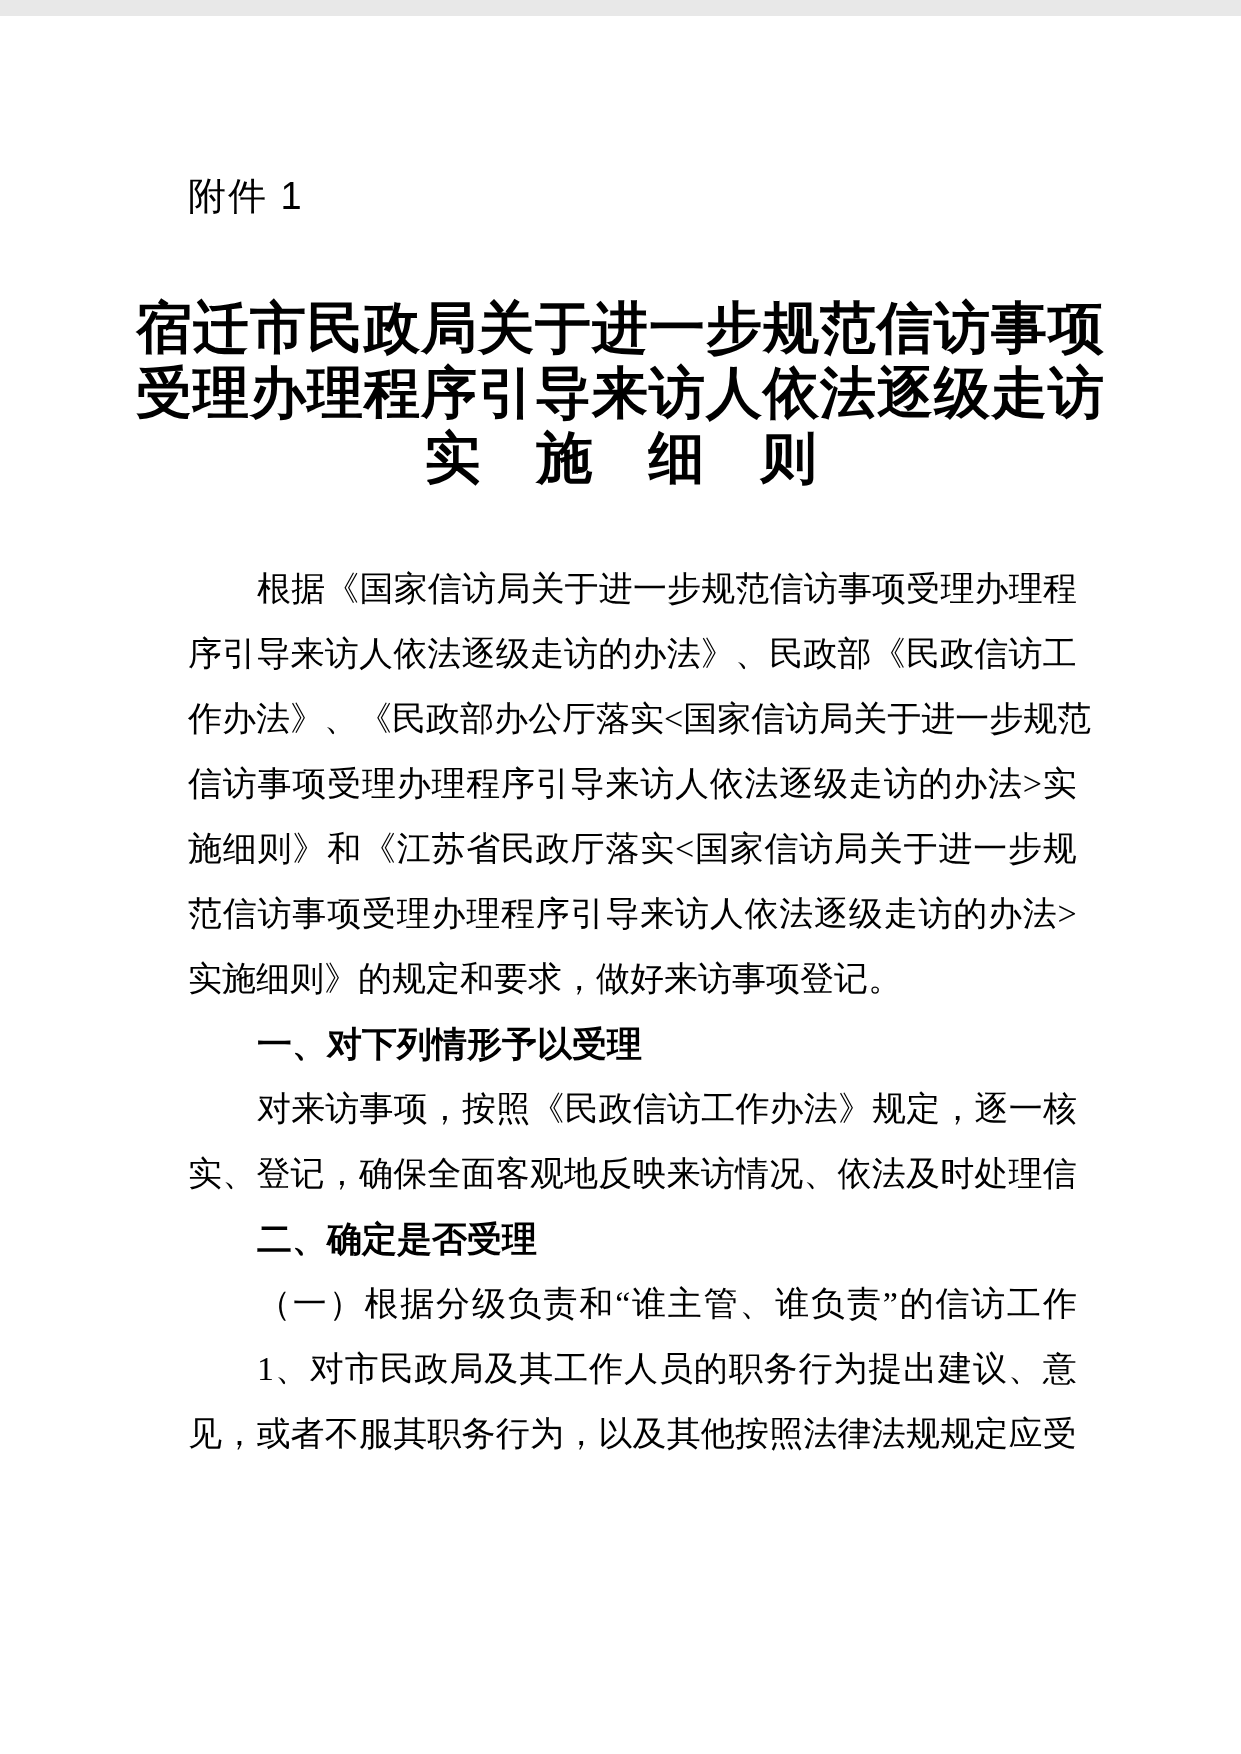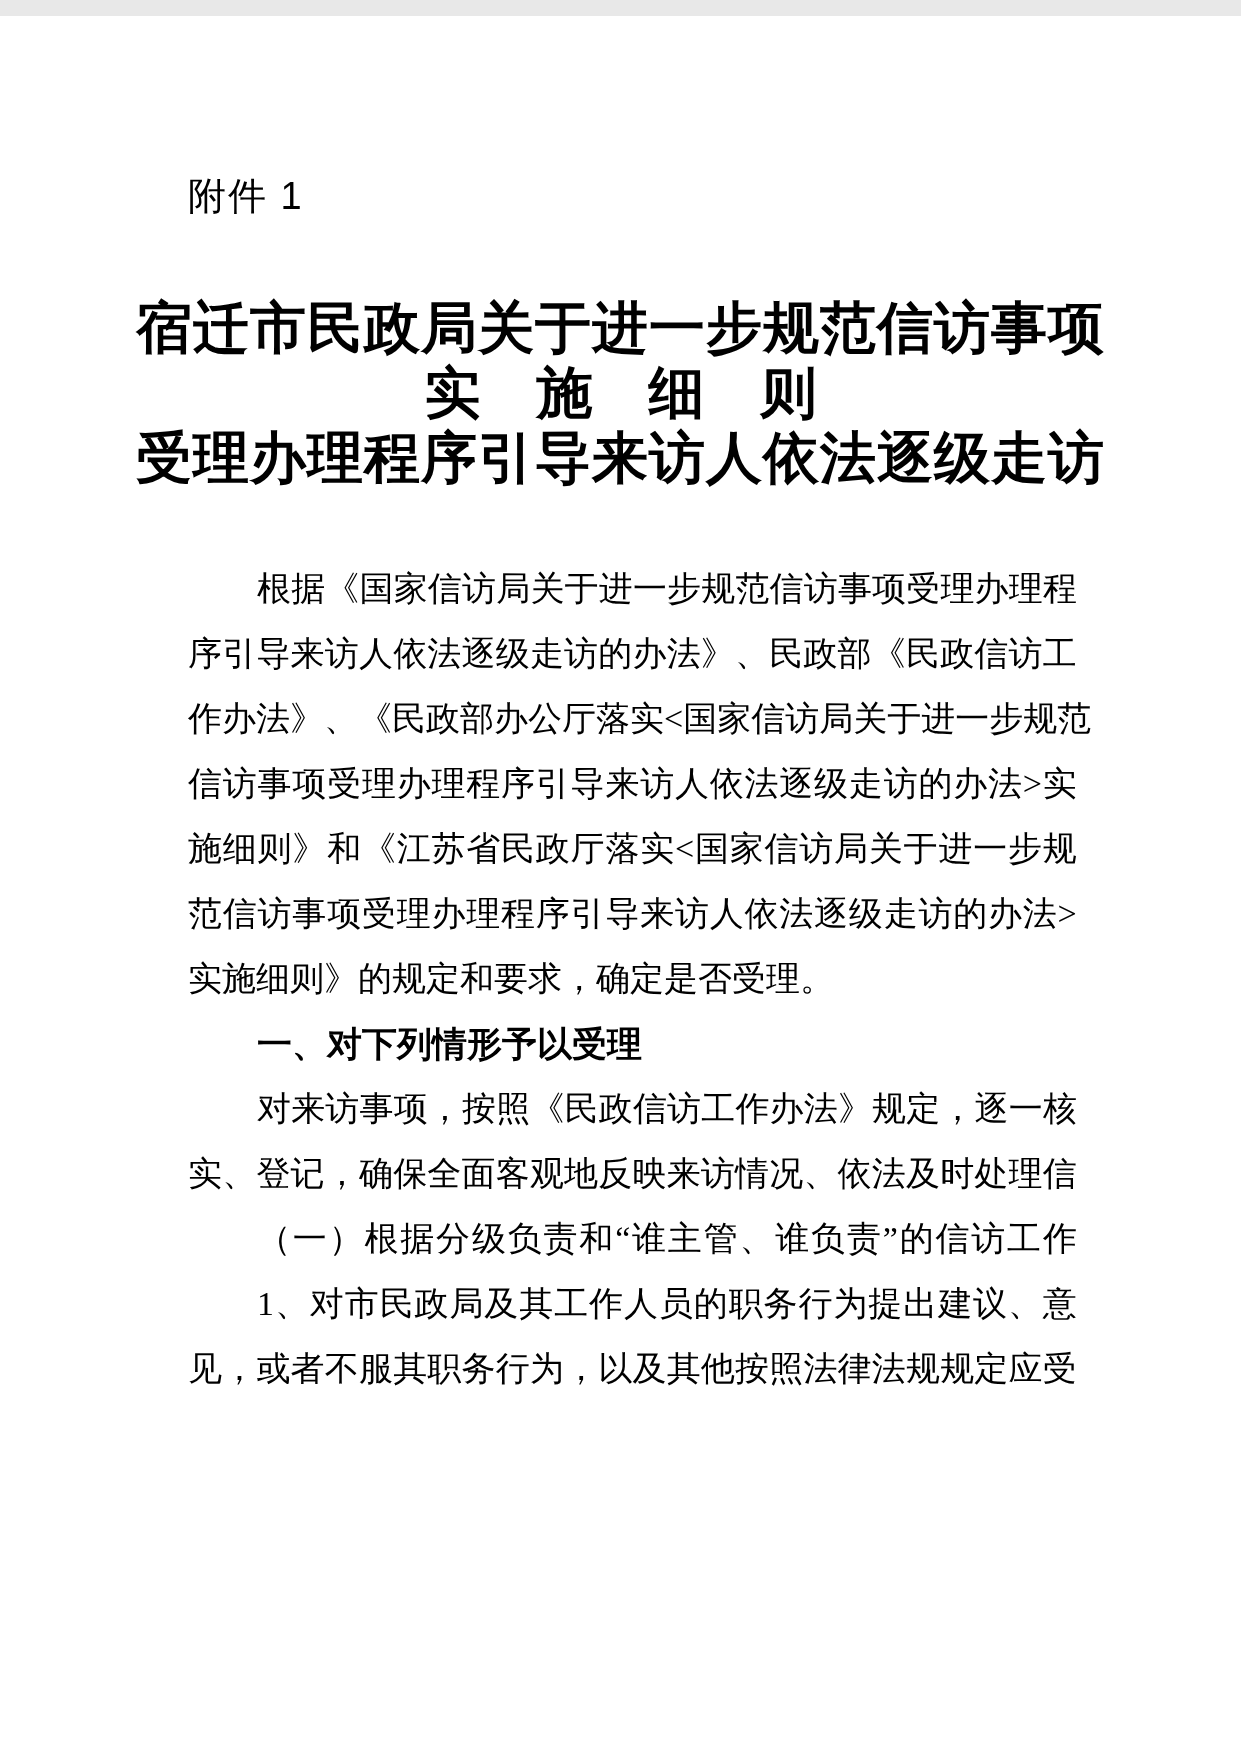--- a/index.html
+++ b/index.html
@@ -64,22 +64,22 @@
 </style>
 </head>
 <body>
 
 <div class="page">
 
   <div class="attachment-label">附件 1</div>
 
   <div class="doc-title">
     <div class="title-line">宿迁市民政局关于进一步规范信访事项</div>
+    <div class="title-line">受理办理程序引导来访人依法逐级走访</div>
     <div class="title-line spread">实施细则</div>
-    <div class="title-line">受理办理程序引导来访人依法逐级走访</div>
   </div>
 
   <div class="doc-body">
       <div class="line paragraph indent fill">
         <span>根</span>
         <span>据</span>
         <span>《</span>
         <span>国</span>
         <span>家</span>
         <span>信</span>
@@ -236,21 +236,21 @@
         <span>法</span>
         <span>逐</span>
         <span>级</span>
         <span>走</span>
         <span>访</span>
         <span>的</span>
         <span>办</span>
         <span>法</span>
         <span>&gt;</span>
       </div>
-      <div class="line paragraph">实施细则》的规定和要求，确定是否受理。</div>
+      <div class="line paragraph">实施细则》的规定和要求，做好来访事项登记。</div>
       <div class="line heading indent">一、对下列情形予以受理</div>
       <div class="line paragraph indent fill">
         <span>对</span>
         <span>来</span>
         <span>访</span>
         <span>事</span>
         <span>项</span>
         <span>，</span>
         <span>按</span>
         <span>照</span>
@@ -292,20 +292,21 @@
         <span>况</span>
         <span>、</span>
         <span>依</span>
         <span>法</span>
         <span>及</span>
         <span>时</span>
         <span>处</span>
         <span>理</span>
         <span>信</span>
       </div>
+      <div class="line heading indent">二、确定是否受理</div>
       <div class="line paragraph indent fill">
         <span>（</span>
         <span>一</span>
         <span>）</span>
         <span>根</span>
         <span>据</span>
         <span>分</span>
         <span>级</span>
         <span>负</span>
         <span>责</span>

